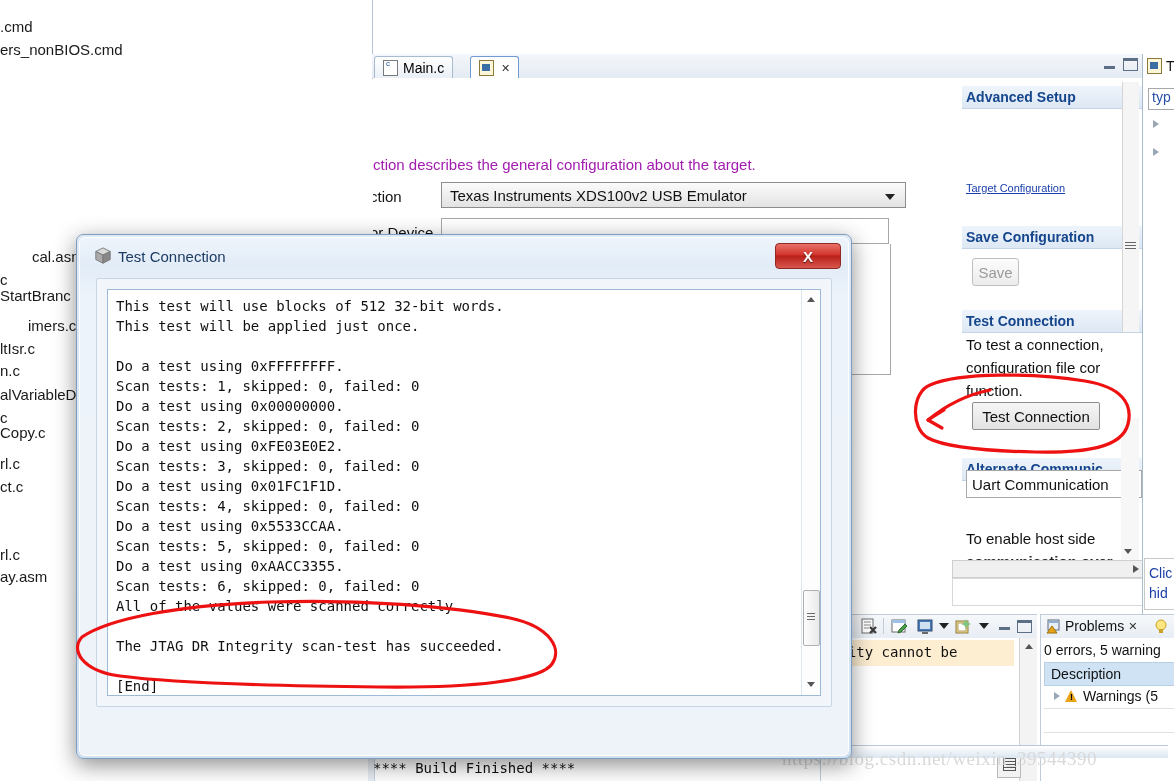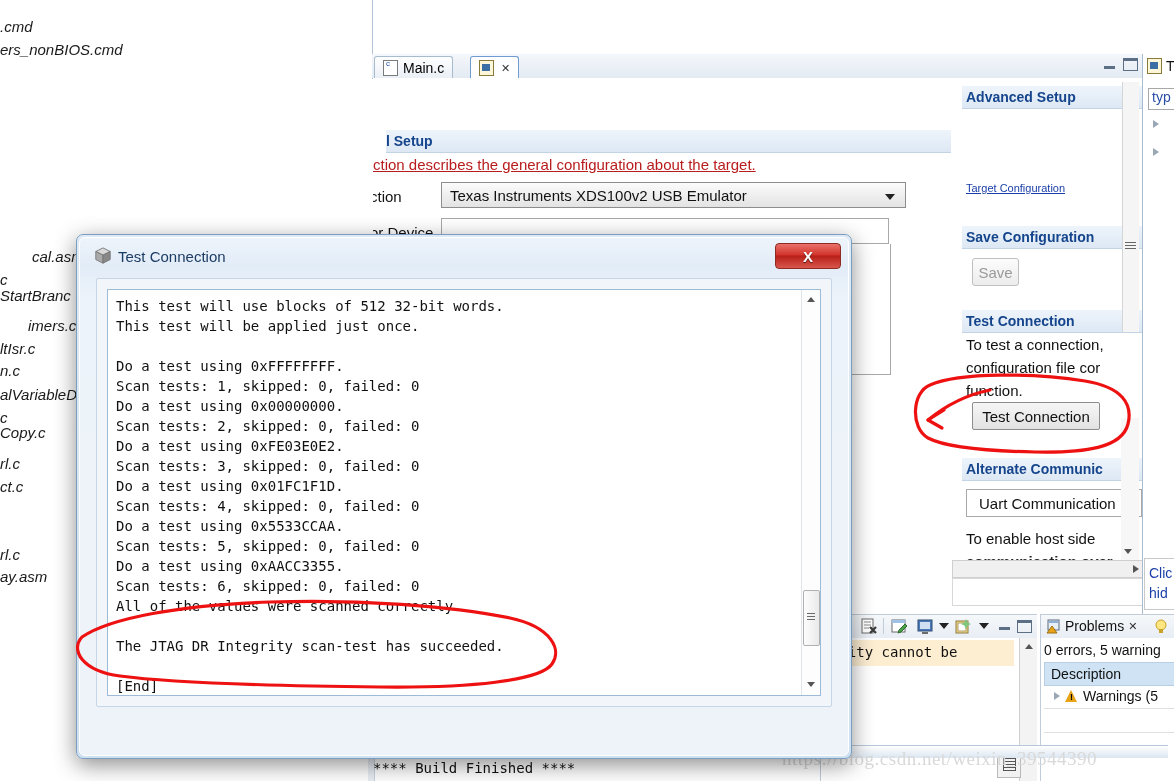--- a/index.html
+++ b/index.html
@@ -12,21 +12,21 @@
   }
   .abs{position:absolute;}
 
   
   #project-explorer{
     left:0;top:0;width:372px;height:781px;background:#ffffff;
     border-right:1px solid #ffffff;
   }
   .pe-item{
     position:absolute;left:0;font-size:15px;color:#1a1a1a;
-    white-space:nowrap;line-height:17px;font-style:italic;
+    white-space:nowrap;line-height:17px;
   }
   #editor-top-blank{left:372px;top:0;width:770px;height:54px;background:#ffffff;
     border-left:1px solid #b4c4d8;}
   #tabbar{
     left:372px;top:54px;width:914px;height:24px;
     background:linear-gradient(#f4f7fb,#e4ebf3);
     border-bottom:1px solid #a8bcd0;
   }
   .tab{
     position:absolute;top:2px;height:22px;
@@ -53,21 +53,21 @@
   
   #form-page{left:373px;top:78px;width:768px;height:470px;background:#ffffff;overflow:hidden;}
   #form-header{
     position:absolute;left:13px;top:52px;width:565px;height:22px;
     background:linear-gradient(#eef4fb,#dde8f4);
     border-bottom:1px solid #c2d4e6;
   }
   #form-header-title{
     position:absolute;left:0px;top:3px;font-size:14px;font-weight:bold;color:#15458c;
   }
-  #form-desc{position:absolute;left:0px;top:78px;font-size:15px;color:#b91c1c;white-space:nowrap;text-decoration:underline;}
+  #form-desc{position:absolute;left:0px;top:78px;font-size:15px;color:#a21caf;white-space:nowrap;}
   #conn-label{position:absolute;left:-3px;top:110px;font-size:15px;color:#111;}
   #conn-select{
     position:absolute;left:68px;top:104px;width:465px;height:26px;
     background:linear-gradient(#fbfbfb,#e3e3e3);
     border:1px solid #8d8d8d;border-radius:0;
     font-size:15px;color:#111;
     display:flex;align-items:center;padding-left:8px;box-sizing:border-box;
   }
   #conn-arrow{position:absolute;right:10px;top:11px;width:0;height:0;
     border-left:5px solid transparent;border-right:5px solid transparent;border-top:6px solid #222;}
@@ -120,23 +120,23 @@
     background:linear-gradient(#fcfcfc,#ececec);border:1px solid #bfbfbf;border-radius:3px;
     font-size:15px;color:#9a9a9a;display:flex;align-items:center;justify-content:center;
   }
   .adv-text{position:absolute;left:14px;font-size:15px;color:#111;white-space:nowrap;}
   #testconn-btn{
     position:absolute;left:20px;top:324px;width:126px;height:26px;
     background:linear-gradient(#f6f6f6,#e2e2e2);border:1px solid #8d8d8d;border-radius:2px;
     font-size:15px;color:#111;display:flex;align-items:center;justify-content:center;
   }
   #uart-box{
-    position:absolute;left:14px;top:411px;width:176px;height:28px;
+    position:absolute;left:14px;top:392px;width:176px;height:28px;
     background:#fff;border:1px solid #a8a8a8;
-    font-size:15px;color:#111;display:flex;align-items:center;padding-left:12px;box-sizing:border-box;
+    font-size:15px;color:#111;display:flex;align-items:center;padding-left:5px;box-sizing:border-box;
   }
 
   
   #form-vscroll{
     position:absolute;left:1122px;top:82px;width:16px;height:250px;
     background:#f5f5f5;border-left:1px solid #d5d5d5;
   }
   #form-vscroll .thumbgrip{
     position:absolute;left:2px;top:160px;width:11px;height:8px;
     background:repeating-linear-gradient(#666 0 1px,transparent 1px 3px);
@@ -291,23 +291,20 @@
       <span class="tab-close">✕</span>
     </div>
   </div>
 
 <div class="abs" id="win-ctrl">
   <div class="wc min"></div>
   <div class="wc max"></div>
 </div>
 
 <div class="abs" id="form-page">
-  <div id="form-header">
-    <span id="form-header-title">l Setup</span>
-  </div>
   <div id="form-desc">ction describes the general configuration about the target.</div>
   <div id="conn-label">ction</div>
   <div id="conn-select">
     <span>Texas Instruments XDS100v2 USB Emulator</span>
     <span id="conn-arrow"></span>
   </div>
   <div id="dev-label">or Device</div>
   <div id="dev-filter">
     <span>type filter text</span>
   </div>

